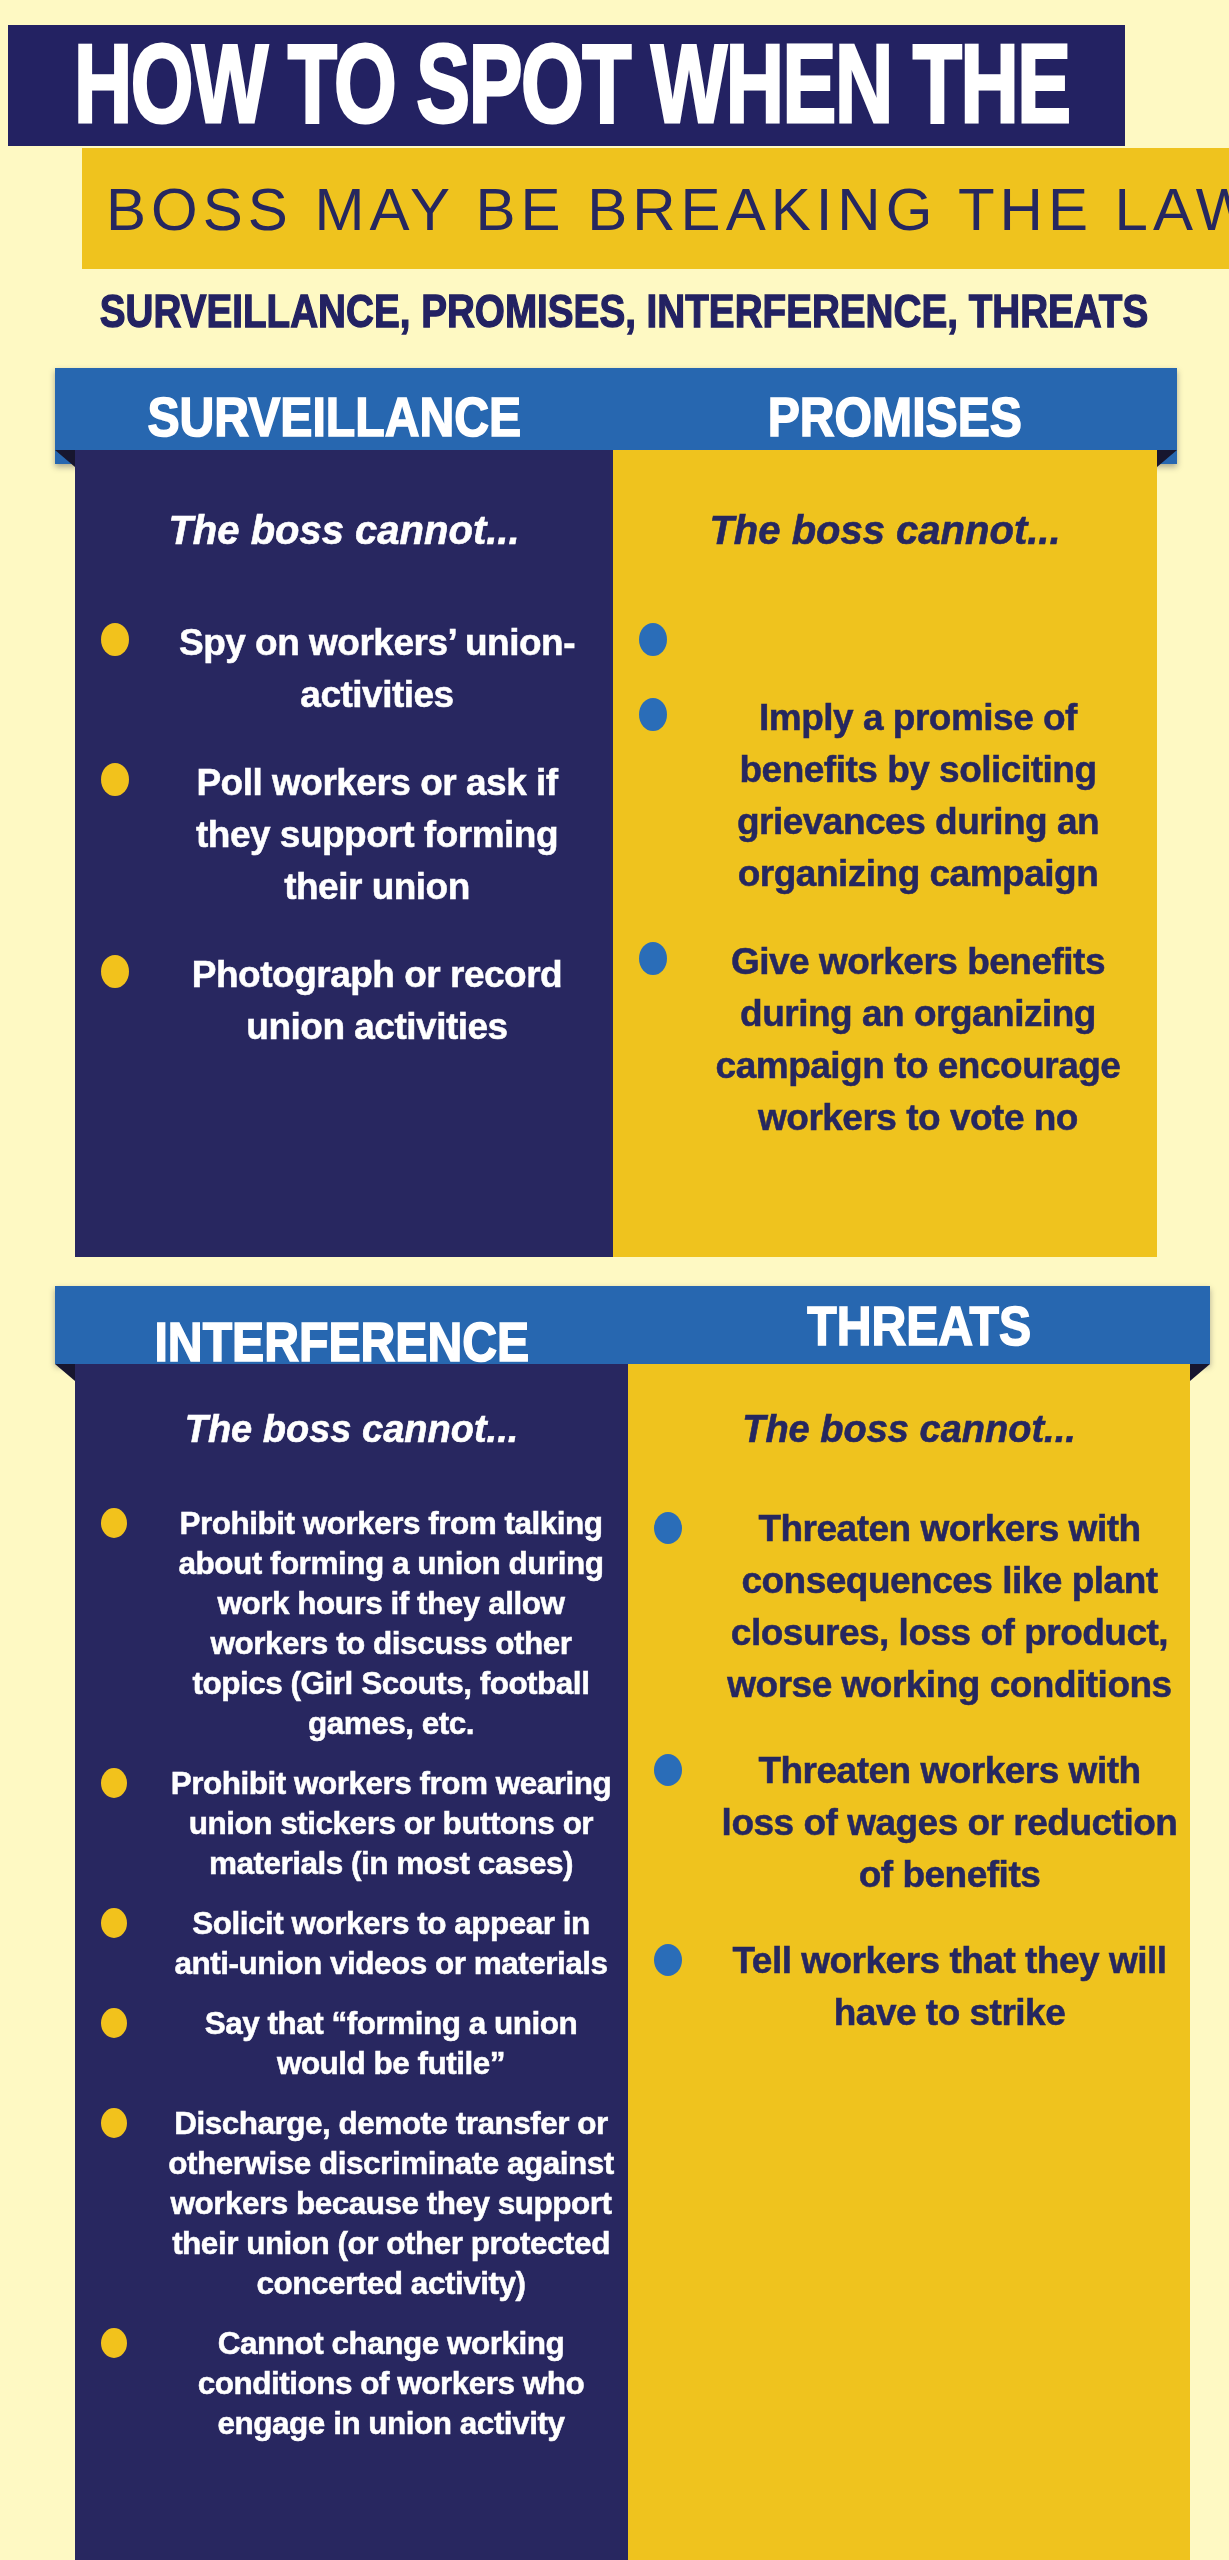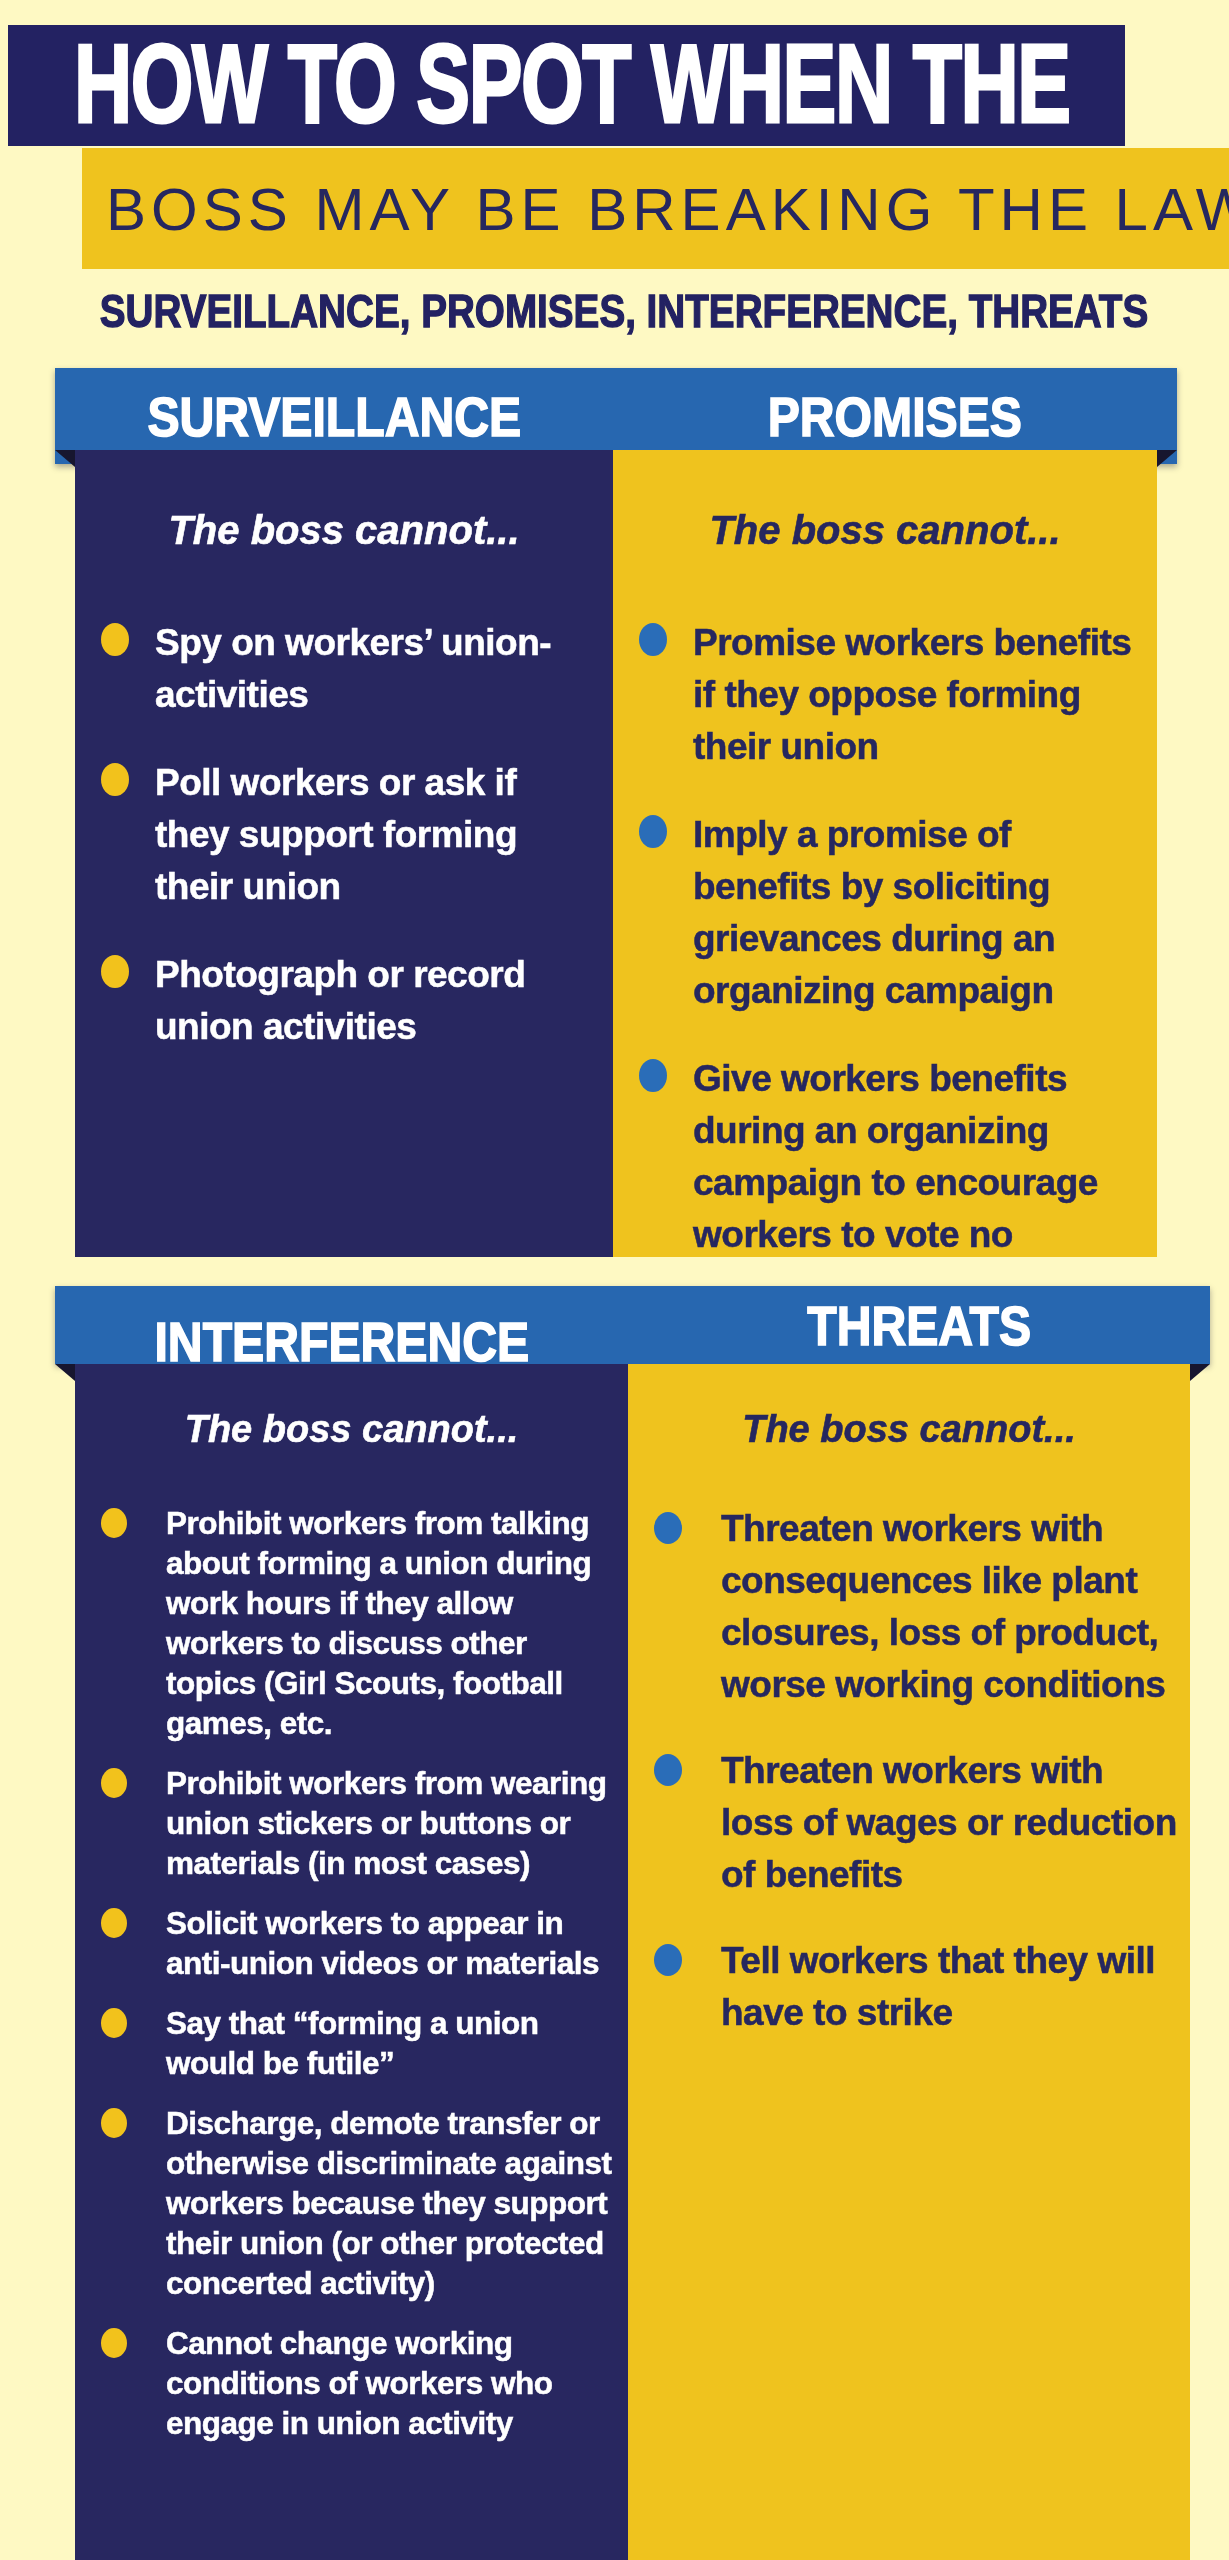--- a/index.html
+++ b/index.html
@@ -54,21 +54,21 @@
   .fold{position:absolute;width:20px;height:17px;background:#17162f;}
   .fold-left{clip-path:polygon(0 0,100% 0,100% 100%);}
   .fold-right{clip-path:polygon(0 0,100% 0,0 100%);}
   .intro{
     font-style:italic;font-weight:700;text-align:center;
     -webkit-text-stroke:.6px currentColor;
   }
   .s1 .intro{font-size:40px;margin:58px 10px 64px 10px;}
   .s2 .intro{font-size:38px;margin:44px 10px 52px 10px;}
   ul.blist{list-style:none;margin:0;padding:0;}
-  .bullet{display:flex;align-items:flex-start;}
+  .bullet{display:flex;align-items:flex-start;text-align:center;}
   .dot{flex:0 0 auto;border-radius:50%;}
   .dot-yellow{background:#f2c21c;}
   .dot-blue{background:#2a6db8;}
   .btext{font-weight:700;letter-spacing:-0.5px;-webkit-text-stroke:.5px currentColor;}
   
   .s1 .bullet{padding:0 14px 0 26px;margin-bottom:36px;gap:26px;}
   .s1 .dot{width:28px;height:33px;margin-top:6px;}
   .s1 .btext{font-size:37px;line-height:52px;}
   
   .s2 .bullet{padding:0 12px 0 26px;gap:39px;}
@@ -121,21 +121,20 @@
         <span class="btext">Photograph or record union activities</span>
       </li>
     </ul>
   </div>
 
   <div class="col col-gold s1" style="left:613px;top:450px;width:544px;height:807px;">
     <div class="intro">The boss cannot...</div>
     <ul class="blist">
       <li class="bullet">
         <span class="dot dot-blue"></span>
-        <span class="btext">Promise workers benefits if they oppose forming their union</span>
       </li>
       <li class="bullet">
         <span class="dot dot-blue"></span>
         <span class="btext">Imply a promise of benefits by soliciting grievances during an organizing campaign</span>
       </li>
       <li class="bullet">
         <span class="dot dot-blue"></span>
         <span class="btext">Give workers benefits during an organizing campaign to encourage workers to vote no</span>
       </li>
     </ul>

